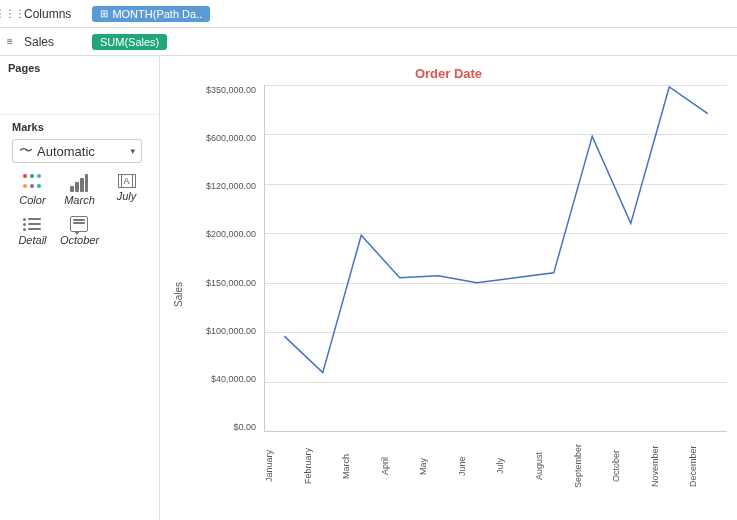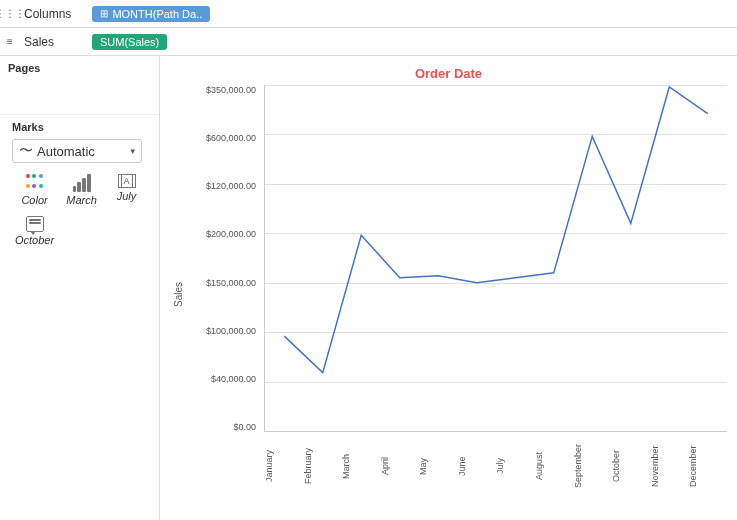--- a/index.html
+++ b/index.html
@@ -296,20 +296,39 @@
 
           <div class="marks-item">
             <div class="marks-item-icon">
               <div class="label-icon">
                 <span style="font-size:9px;border:1px solid #777;padding:1px 2px;">A</span>
               </div>
             </div>
             <span class="marks-item-label">July</span>
           </div>
 
+          <div class="marks-item">
+            <div class="marks-item-icon">
+              <div style="width:18px;height:16px;display:flex;flex-direction:column;gap:2px;justify-content:center;">
+                <div style="display:flex;align-items:center;gap:2px;">
+                    <div class="detail-dot"></div>
+                    <div style="flex:1;height:2px;background:#777;border-radius:1px;"></div>
+                  </div>
+                <div style="display:flex;align-items:center;gap:2px;">
+                    <div class="detail-dot"></div>
+                    <div style="flex:1;height:2px;background:#777;border-radius:1px;"></div>
+                  </div>
+                <div style="display:flex;align-items:center;gap:2px;">
+                    <div class="detail-dot"></div>
+                    <div style="flex:1;height:2px;background:#777;border-radius:1px;"></div>
+                  </div>
+              </div>
+            </div>
+            <span class="marks-item-label">Detail</span>
+          </div>
 
           <div class="marks-item">
             <div class="marks-item-icon">
               <div style="width:18px;height:16px;border:1px solid #777;border-radius:2px;position:relative;display:flex;flex-direction:column;gap:1px;padding:2px;">
                 <div style="height:2px;background:#777;border-radius:1px;"></div>
                 <div style="height:2px;background:#777;border-radius:1px;"></div>
                 <div class="tooltip-arrow" style="position:absolute;bottom:-4px;left:3px;border-left:3px solid transparent;border-right:3px solid transparent;border-top:4px solid #777;"></div>
               </div>
             </div>
             <span class="marks-item-label">October</span>

